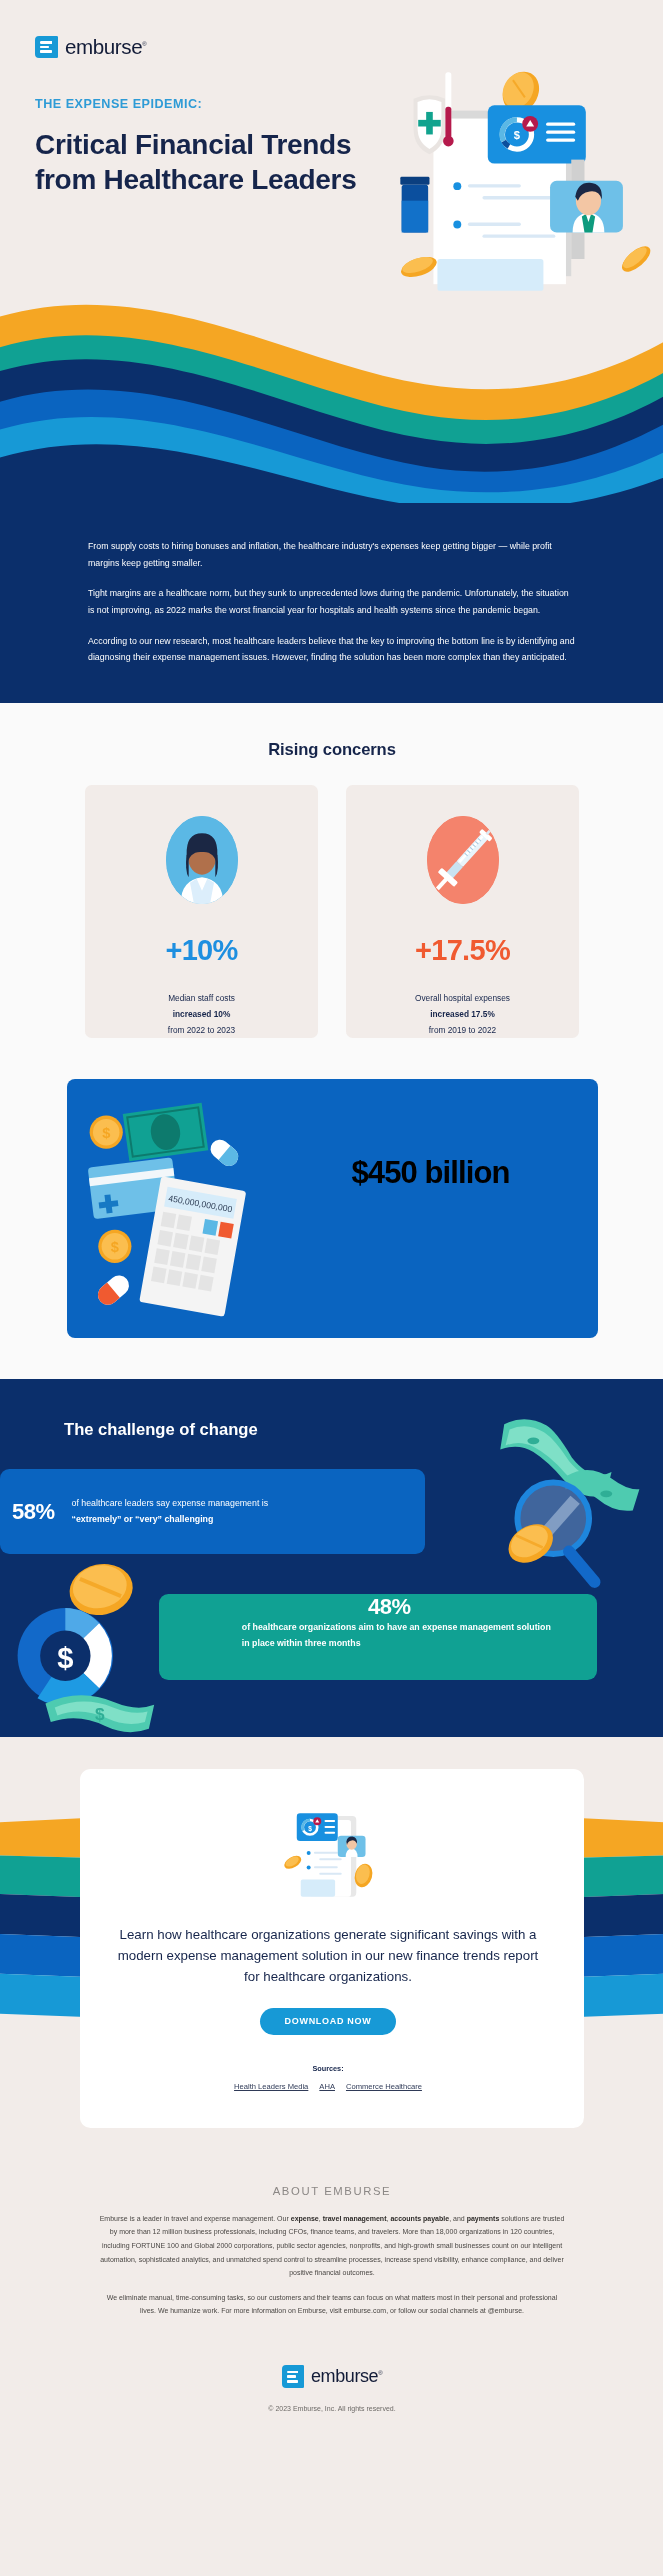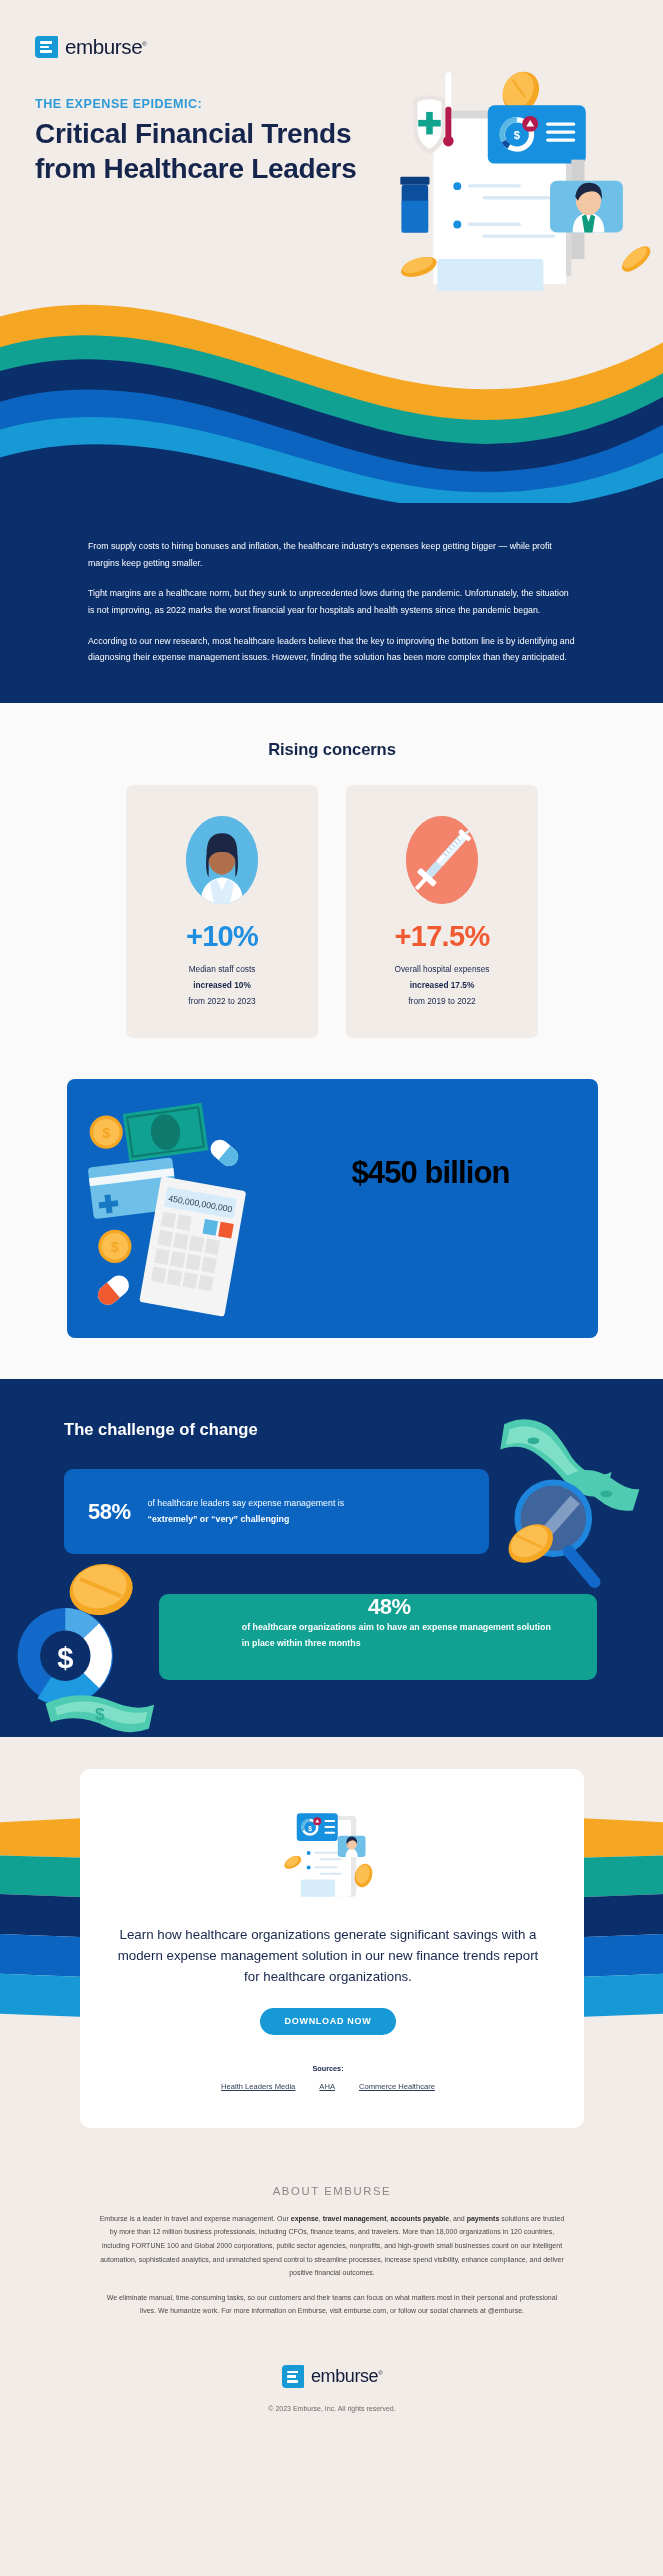--- a/index.html
+++ b/index.html
@@ -27,21 +27,21 @@
   .logo-mark i.b3 { left: 5.3px; top: 14.6px; width: 11.3px; height: 2.7px; }
   .logo-word { font-size: 20.6px; font-weight: 400; letter-spacing: -0.4px; color: #131c38; position: relative; }
   .logo-word sup { font-size: 6px; vertical-align: super; }
 
   .hero-kicker {
     position: absolute; left: 35px; top: 97px;
     font-size: 12.6px; font-weight: 700; letter-spacing: 0.5px;
     color: #2e9bd6;
   }
   .hero-title {
-    position: absolute; left: 35px; top: 117px;
+    position: absolute; left: 35px; top: 128px;
     font-size: 28px; font-weight: 700; line-height: 1.24;
     color: #16254b; letter-spacing: -0.3px; max-width: 372px;
   }
 
   
   .hero-art { position: absolute; right: 0px; top: 60px; width: 265px; height: 239px; }
   .hero-art svg { display: block; }
 
   .waves { position: absolute; left: 0; bottom: 0; width: 664px; height: 226px; }
 
@@ -58,23 +58,24 @@
   .intro p:last-child { margin-bottom: 0; }
 
   
   .rising { background: #fafafa; padding: 37px 0 26.5px 0; }
   .section-title {
     text-align: center; font-size: 16.6px; font-weight: 700; color: #16254b;
     margin-bottom: 25px; letter-spacing: -0.1px;
   }
   .stat-row { display: flex; justify-content: center; gap: 28px; }
   .stat-card {
-    width: 192px; height: 253px; background: #f2ece9; border-radius: 6.6px;
+    width: 233px; height: 253px; background: #f2ece9; border-radius: 6.6px;
     display: flex; flex-direction: column; align-items: center;
     padding-top: 30.5px;
+    justify-content: space-between;
   }
   .stat-icon { width: 72px; height: 88px; border-radius: 36px/44px; display:flex;align-items:center;justify-content:center; overflow:hidden;}
   .stat-icon.blue { background: #5bb8e5; }
   .stat-icon.coral { background: #f4836c; }
   .stat-big { font-size: 29px; font-weight: 700; margin-top: 16px; letter-spacing: -0.7px;}
   .stat-big.blue { color: #1e8fe0; }
   .stat-big.coral { color: #f05a30; }
   .stat-lines { margin-top: 8px; text-align: center; font-size: 8.3px; line-height: 1.95; color: #16254b; }
   .stat-lines .b { font-weight: 700; }
 
@@ -92,21 +93,21 @@
   
   .challenge { background: #0b2f6b; position: relative; padding: 41px 0 57px 0; overflow: hidden;}
   .challenge h2 {
     color: #fff; font-size: 16.6px; font-weight: 700; margin-left: 64px; margin-bottom: 29px;
   }
   .ch-art-money { position: absolute; right: 18.6px; top: 32px; width: 153px; height: 212px;}
   .ch-art-pie { position: absolute; left: 6.6px; bottom: -13.3px; width: 179px; height: 199px;}
   .bar {
     border-radius: 9.3px; display: flex; align-items: center; position: relative; z-index: 3;
   }
-  .bar.blue { background: #0a64c0; width: 425px; height: 85px; margin-left: 64px; padding-left: 24px;}
+  .bar.blue { background: #0a64c0; width: 425px; height: 85px; padding-left: 12px;}
   .bar.teal { background: #10a193; width: 438px; height: 86px; margin-left: 159px; margin-top: 40px; padding-left: 22.6px; flex-direction: column;}
   .bar .pct { color: #fff; font-weight: 700; font-size: 22px; letter-spacing: -0.5px; }
   .bar .txt { color: #fff; font-size: 8.8px; line-height: 1.75; margin-left: 17px; max-width: 285px;}
   .bar .txt b { font-weight: 700; }
   .bar.teal .txt { font-weight: 600; max-width: 312px; }
 
   
   .cta-zone { background: #f2ece9; position: relative; padding: 32px 0 35px 0; overflow: hidden;}
   .side-wave { position: absolute; width: 106px; height: 206px; top: 80px;}
   .side-wave.left { left: 0; }
@@ -118,21 +119,21 @@
   }
   .cta-art { width: 119px; height: 100px; margin: 0 auto 18.6px auto; }
   .cta-text { font-size: 13.3px; line-height: 1.58; color: #16254b; font-weight: 400; }
   .cta-btn {
     display: inline-block; margin-top: 21px;
     background: #1799d6; color: #fff; border: none; border-radius: 14.6px;
     padding: 8.6px 25px; font-size: 9px; letter-spacing: 0.7px; font-weight: 600;
     font-family: "Liberation Sans", sans-serif; cursor: pointer;
   }
   .sources-label { margin-top: 29px; font-size: 7.3px; font-weight: 700; color: #16254b; }
-  .sources { margin-top: 8.6px; display: flex; justify-content: center; gap: 24px; }
+  .sources { margin-top: 8.6px; display: flex; justify-content: center; gap: 11px; }
   .sources a { font-size: 7.6px; color: #2f3a57; text-decoration: underline; }
 
   
   .about { background: #f2ece9; padding: 22.6px 0 20px 0; text-align: center; }
   .about h3 {
     font-size: 11.3px; font-weight: 400; letter-spacing: 1.6px; color: #8b8785; margin-bottom: 14.6px;
   }
   .about p {
     font-size: 7px; line-height: 1.95; color: #4a4744; max-width: 465px; margin: 0 auto 10.6px auto;
   }

